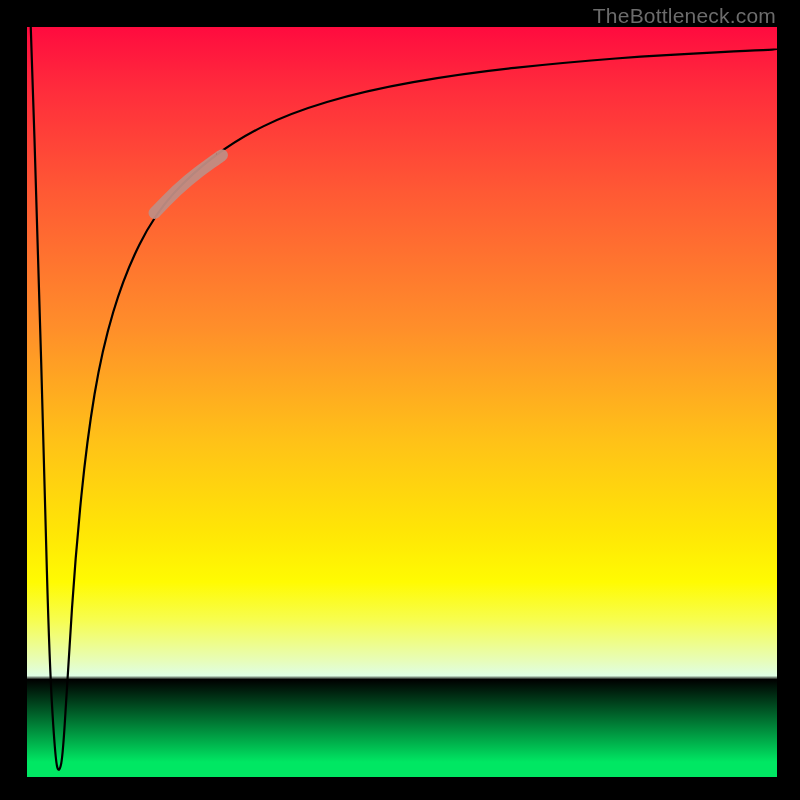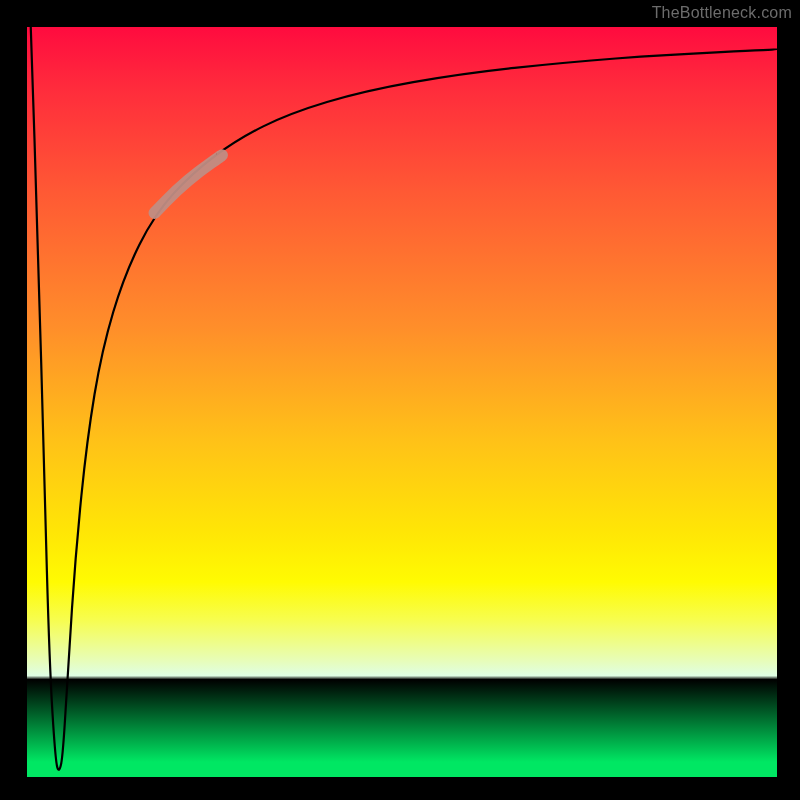--- a/index.html
+++ b/index.html
@@ -40,23 +40,23 @@
       #e7fdb9 84.5%,
       #dffee4 86.5%,
       rgba(255,255,255,0.0) 87%,
       #00e763 98%,
       #00e763 100%
     );
   }
   .attribution {
     position: absolute;
     top: 4px;
-    right: 8px;
+    right: 24px;
     color: #6c6c6c;
-    font-size: 16px;
+    font-size: 21px;
     letter-spacing: 0.2px;
     user-select: none;
   }
   svg.curve-layer {
     position: absolute;
     inset: 0;
     width: 100%;
     height: 100%;
     overflow: visible;
   }

